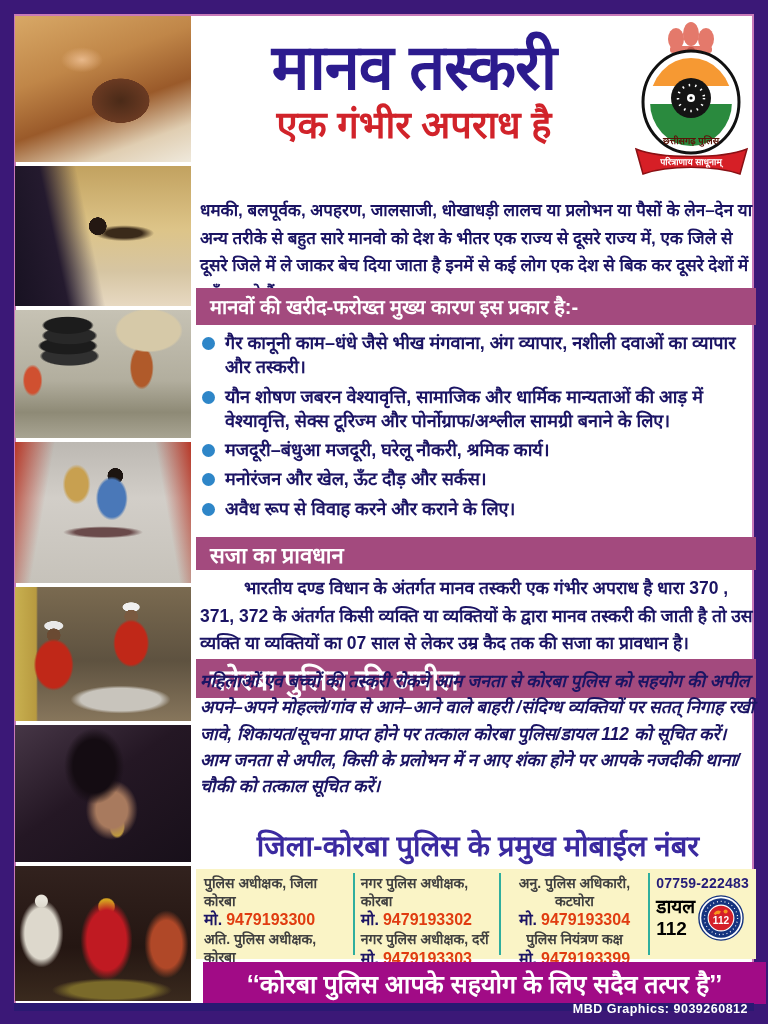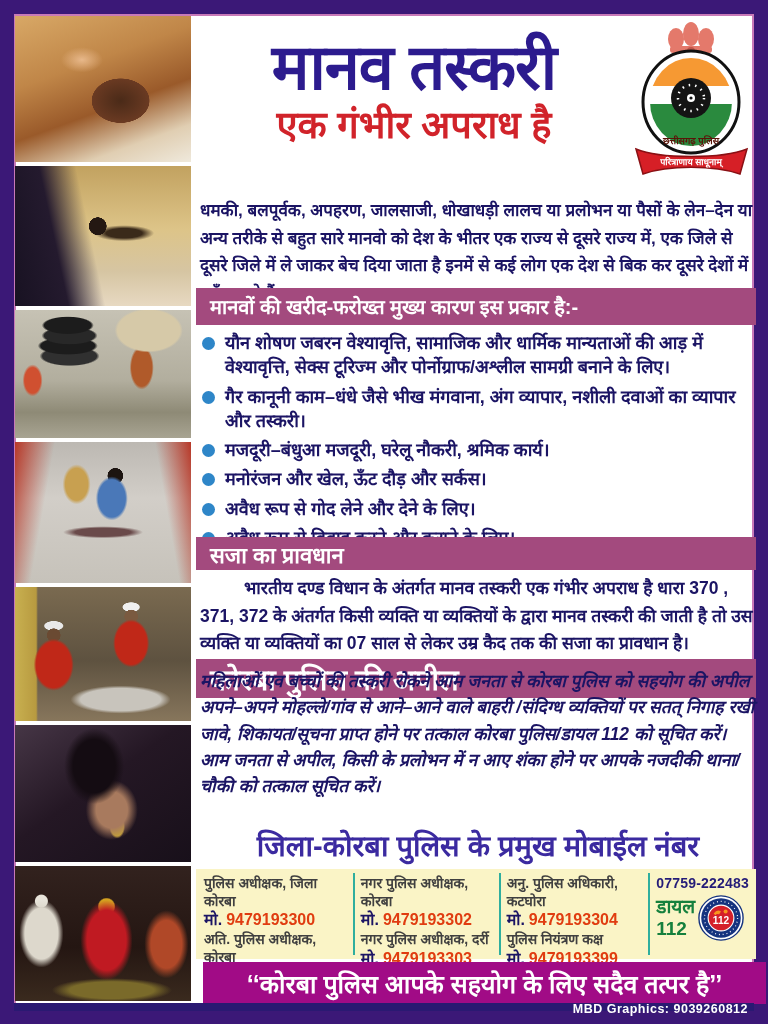--- a/index.html
+++ b/index.html
@@ -75,28 +75,28 @@
   .bullets li{display:flex;gap:10px;margin-bottom:5px;font-size:18px;line-height:1.35;font-weight:bold;color:#1b1464;}
   .dot{flex:0 0 13px;width:13px;height:13px;border-radius:50%;background:#2e86c8;margin-top:6px;}
   .para{position:absolute;left:200px;width:556px;margin:0;font-size:17.5px;line-height:1.58;font-weight:bold;color:#1b1464;}
   .para-punishment{top:575px;text-indent:44px;}
   .para-appeal{top:668px;line-height:1.5;font-style:italic;}
   .contacts-heading{position:absolute;left:200px;top:829px;width:556px;margin:0;text-align:center;font-size:29px;line-height:1.2;font-weight:bold;color:#3b2aa0;}
   .contact-table{position:absolute;left:196px;top:869px;width:560px;height:90px;background:#faf4c6;display:flex;box-sizing:border-box;padding:4px 2px;}
   .ccol{flex:1 1 auto;padding:2px 6px;border-right:2px solid #2fae9e;}
   .ccol.c1{flex-basis:158px;}
   .ccol.c2{flex-basis:146px;}
-  .ccol.c3{flex-basis:150px;}
+  .ccol.c3{flex-basis:150px;text-align:center;}
   .ccol.c4{flex-basis:106px;border-right:none;padding-right:2px;}
   .clabel{font-size:14px;font-weight:bold;color:#404040;line-height:1.25;}
   .cnum{font-size:16px;font-weight:bold;color:#e03c10;line-height:1.2;margin-bottom:2px;}
   .cnum .mo{color:#1b1464;margin-right:4px;}
   .landline{font-size:14px;font-weight:bold;color:#241c78;letter-spacing:0.2px;}
   .dial-wrap{display:flex;align-items:center;gap:3px;margin-top:4px;}
-  .dial-text{display:flex;flex-direction:column;font-size:19px;line-height:1.15;font-weight:bold;color:#15803d;}
+  .dial-text{display:flex;flex-direction:column;font-size:19px;line-height:1.15;font-weight:bold;color:#000000;}
   .slogan{position:absolute;left:193px;top:962px;width:563px;height:42px;background:#a10b86;color:#ffffff;font-size:25px;font-weight:bold;display:flex;align-items:center;justify-content:center;margin-left:10px;}
   .bottom-strip{position:absolute;left:14px;top:1003px;width:740px;height:8px;background:#2a1972;}
   .credit{position:absolute;right:20px;top:1002px;color:#ffffff;font-size:12.5px;font-weight:bold;letter-spacing:0.5px;z-index:3;}
 </style>
 </head>
 <body>
 
 <div class="poster">
 
   <div class="photo-col">
@@ -141,37 +141,33 @@
       <text x="63" y="143" text-anchor="middle" font-size="9" font-weight="bold" fill="#ffffff">परित्राणाय साधूनाम्</text>
     </svg>
   </div>
 
   <p class="intro">धमकी, बलपूर्वक, अपहरण, जालसाजी, धोखाधड़ी लालच या प्रलोभन या पैसों के लेन–देन या अन्य तरीके से बहुत सारे मानवो को देश के भीतर एक राज्य से दूसरे राज्य में, एक जिले से दूसरे जिले में ले जाकर बेच दिया जाता है इनमें से कई लोग एक देश से बिक कर दूसरे देशों में पहुँच जाते हैं।</p>
 
   <div class="banner banner-causes">मानवों की खरीद-फरोख्त मुख्य कारण इस प्रकार है:-</div>
   <ul class="bullets">
     <li>
         <span class="dot"></span>
+        <span>गैर कानूनी काम–धंधे जैसे भीख मंगवाना, अंग व्यापार, नशीली दवाओं का व्यापार और तस्करी।</span>
+      </li>
+    <li>
+        <span class="dot"></span>
         <span>यौन शोषण जबरन वेश्यावृत्ति, सामाजिक और धार्मिक मान्यताओं की आड़ में वेश्यावृत्ति, सेक्स टूरिज्म और पोर्नोग्राफ/अश्लील सामग्री बनाने के लिए।</span>
       </li>
     <li>
         <span class="dot"></span>
-        <span>गैर कानूनी काम–धंधे जैसे भीख मंगवाना, अंग व्यापार, नशीली दवाओं का व्यापार और तस्करी।</span>
-      </li>
-    <li>
-        <span class="dot"></span>
         <span>मजदूरी–बंधुआ मजदूरी, घरेलू नौकरी, श्रमिक कार्य।</span>
       </li>
     <li>
         <span class="dot"></span>
         <span>मनोरंजन और खेल, ऊँट दौड़ और सर्कस।</span>
-      </li>
-    <li>
-        <span class="dot"></span>
-        <span>अवैध रूप से गोद लेने और देने के लिए।</span>
       </li>
     <li>
         <span class="dot"></span>
         <span>अवैध रूप से विवाह करने और कराने के लिए।</span>
       </li>
   </ul>
 
   <div class="banner banner-punishment">सजा का प्रावधान</div>
   <p class="para para-punishment">भारतीय दण्ड विधान के अंतर्गत मानव तस्करी एक गंभीर अपराध है धारा 370 , 371, 372 के अंतर्गत किसी व्यक्ति या व्यक्तियों के द्वारा मानव तस्करी की जाती है तो उस व्यक्ति या व्यक्तियों का 07 साल से लेकर उम्र कैद तक की सजा का प्रावधान है।</p>
 

